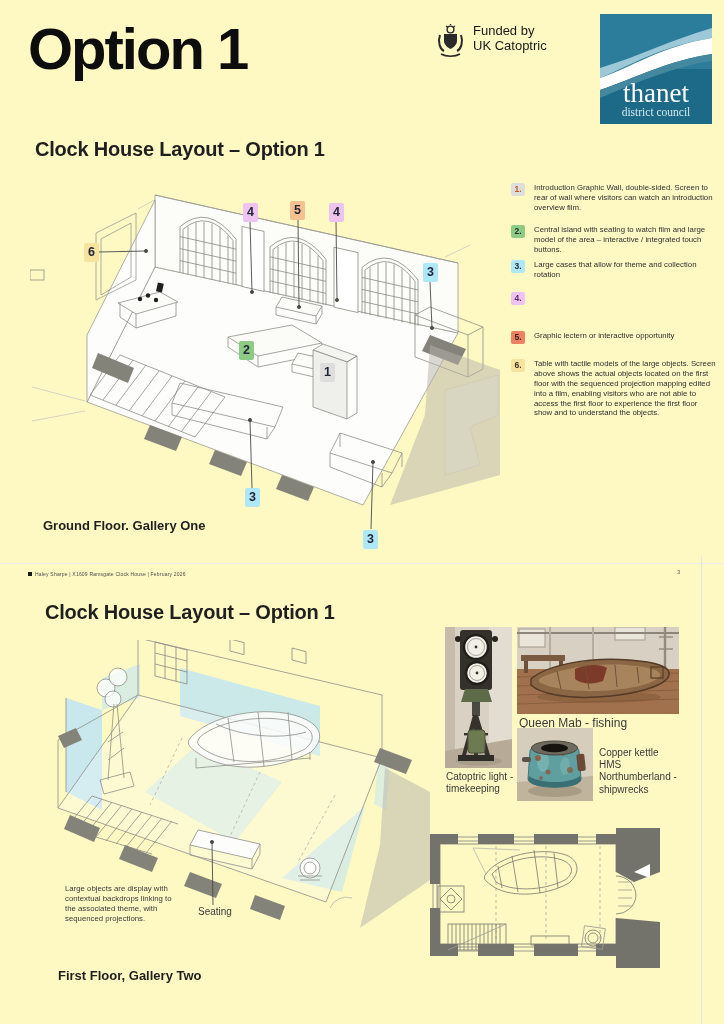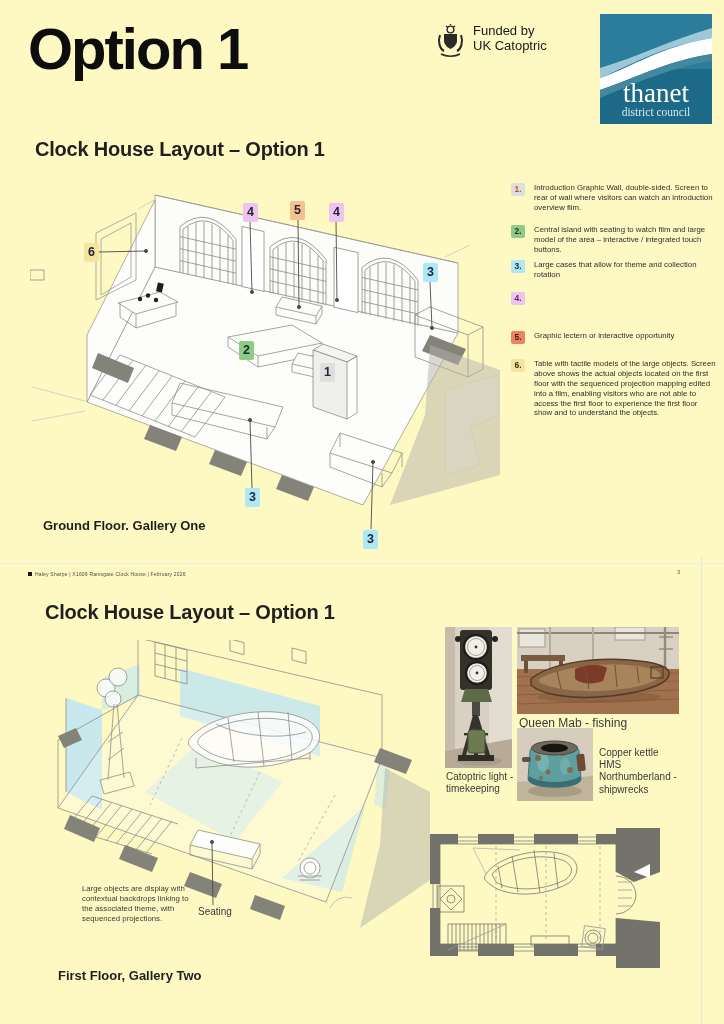--- a/index.html
+++ b/index.html
@@ -293,21 +293,21 @@
       <polygon points="28,96 46,88 52,100 34,108"></polygon>
     </g>
     <path d="M355,128 L400,152 L400,240 L330,288 L350,205 Z" fill="#b4b3ab" opacity=".5"></path>
 
     <g stroke="#4a4a46" stroke-width=".9">
       <path d="M183,265 L182,202"></path>
         <circle cx="182" cy="202" r="1.6" fill="#4a4a46"></circle>
     </g>
   </svg>
 
-  <div class="abs annot" style="left:82px;top:884px;width:116px;">Large objects are display with contextual backdrops linking to the associated theme, with sequenced  projections.</div>
+  <div class="abs annot" style="left:65px;top:884px;width:116px;">Large objects are display with contextual backdrops linking to the associated theme, with sequenced  projections.</div>
   <div class="abs annot" style="left:198px;top:906px;font-size:10px;">Seating</div>
   <div class="abs caption-bold" style="left:58px;top:968px;">First Floor, Gallery Two</div>
 
   <svg class="abs" style="left:445px;top:627px;" width="67" height="141" viewBox="0 0 67 141">
     <rect width="67" height="141" fill="#d9d1c4"></rect>
     <rect x="44" width="23" height="141" fill="#e3dcd1"></rect>
     <rect width="10" height="141" fill="#c7bcab"></rect>
     <polygon points="0,124 67,112 67,141 0,141" fill="#b7ab97"></polygon>
     <ellipse cx="34" cy="134" rx="23" ry="4.5" fill="#9a8f7c" opacity=".5"></ellipse>
     <rect x="15" y="3" width="32" height="60" rx="3" fill="#34312b"></rect>

